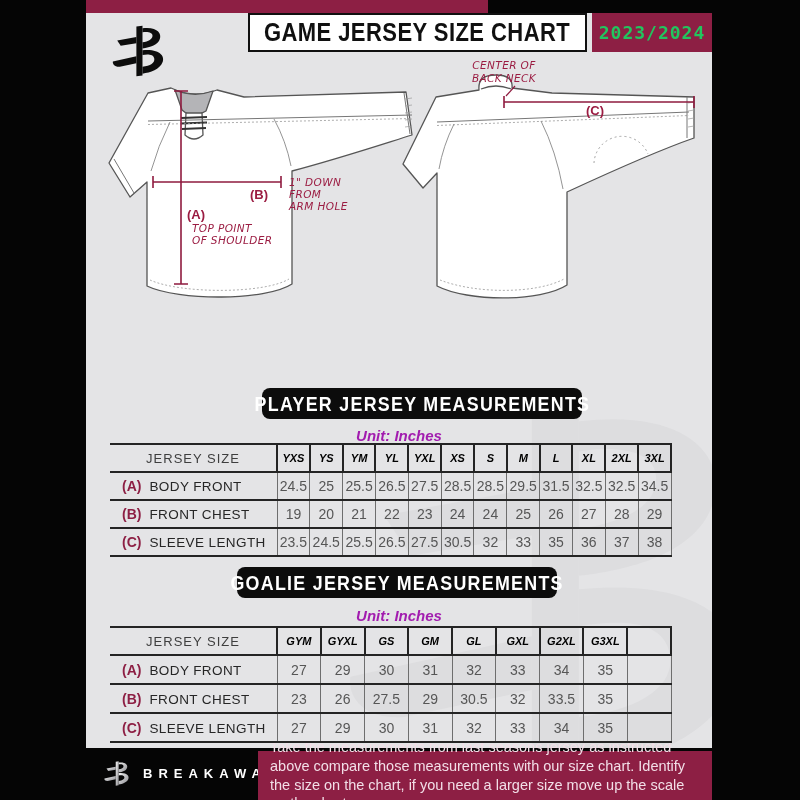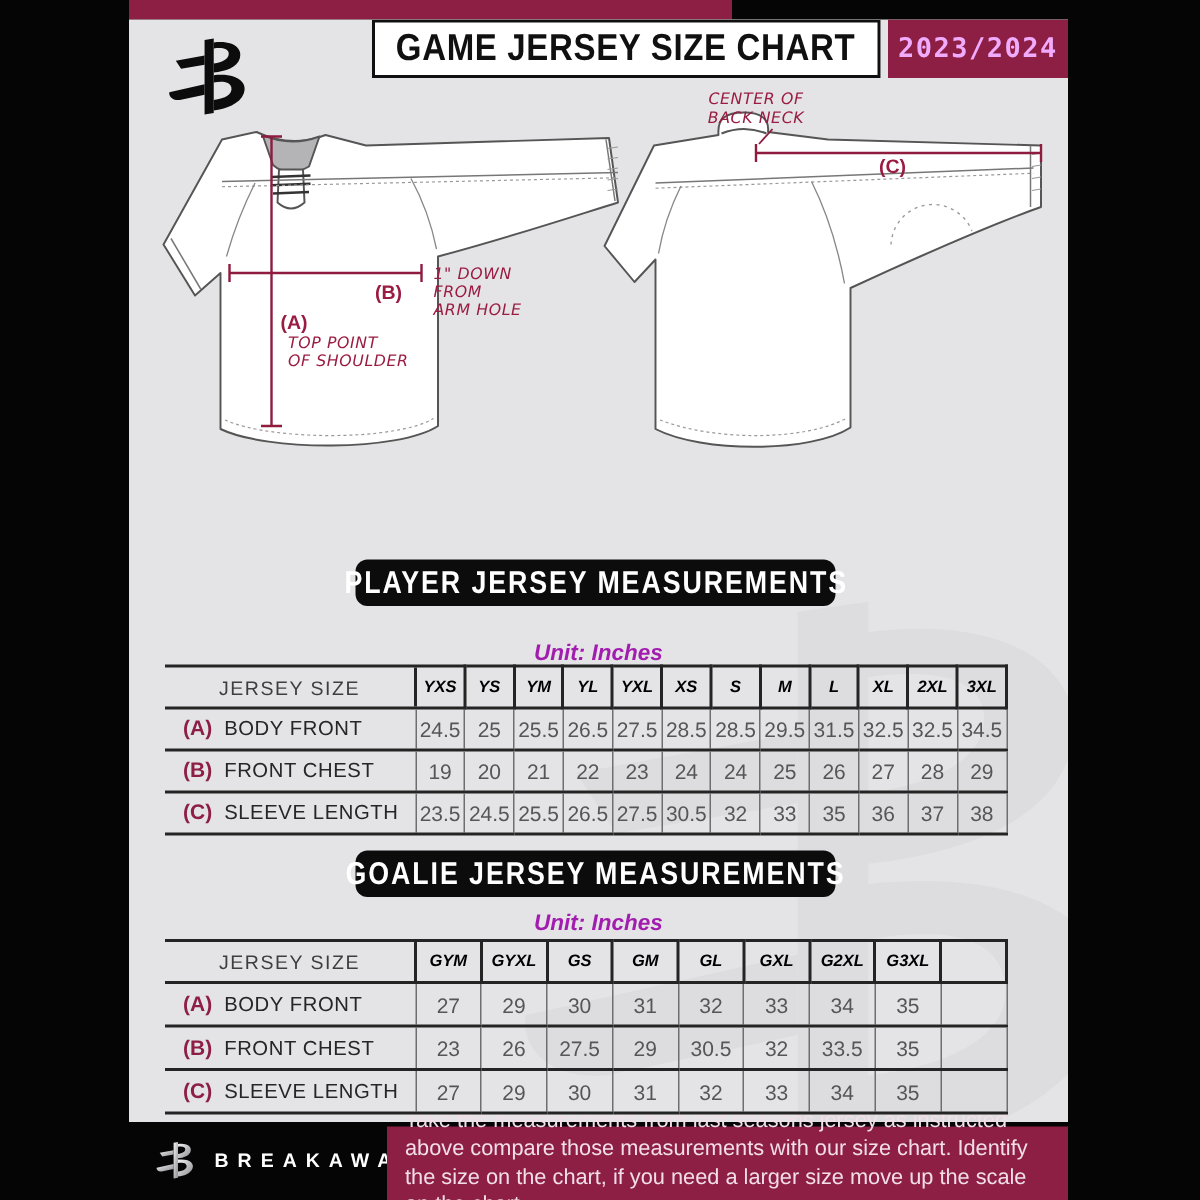--- a/index.html
+++ b/index.html
@@ -13,34 +13,34 @@
   .watermark{right:-55px;top:368px;width:430px;height:430px;opacity:.55;z-index:0;}
   .panel > .content{position:absolute;inset:0;z-index:1;}
   
   .title-box{left:162px;top:0;width:339px;height:39px;background:#ffffff;border:2px solid #101010;
              box-sizing:border-box;display:flex;align-items:center;justify-content:center;}
   .title-box span{display:inline-block;transform:scaleX(.88);font-weight:bold;font-size:25px;
                   letter-spacing:.5px;color:#101010;white-space:nowrap;}
   .year-box{left:506px;top:0;width:120px;height:39px;background:#8d1f44;display:flex;
             align-items:center;justify-content:center;}
   .year-box span{font-family:"DejaVu Sans Mono",monospace;font-weight:bold;font-size:18px;
-                 color:#f0abfc;letter-spacing:1px;}
+                 color:#22c55e;letter-spacing:1px;}
   .logo-top{left:26px;top:8px;width:54px;height:60px;}
   
   .diagram{left:0;top:38px;width:626px;height:272px;}
   
   .notice{left:0;top:314px;width:626px;height:52px;background:#8d1f44;display:flex;
           flex-direction:column;align-items:center;justify-content:center;}
   .notice span{color:#f7e7ee;font-size:16px;line-height:1.5;}
   
   .sec-banner{left:151px;width:320px;height:31px;background:#0c0c0c;border-radius:8px;
               display:flex;align-items:center;justify-content:center;}
   .sec-banner span{display:inline-block;transform:scaleX(.85);color:#fff;font-weight:bold;
                    font-size:21px;letter-spacing:1.5px;white-space:nowrap;}
-  .banner-player{top:360px;}  .banner-goalie{top:554px;}
+  .banner-player{top:375px;margin-left:25px;}  .banner-goalie{top:554px;}
   .unit{left:0;width:626px;text-align:center;font-style:italic;font-size:15px;color:#a21caf;
         font-weight:bold;}
   .unit-player{top:414px;} .unit-goalie{top:594px;}
   
   .mtable{position:absolute;left:24px;width:562px;border-collapse:collapse;table-layout:fixed;
           background:transparent;}
   #player-table{top:430px;} #goalie-table{top:613px;}
   .mtable th,.mtable td{padding:0;border-top:2px solid #242424;}
   .mtable tr:last-child th,.mtable tr:last-child td{border-bottom:2px solid #242424;}
   .mtable thead tr{height:28px;}

